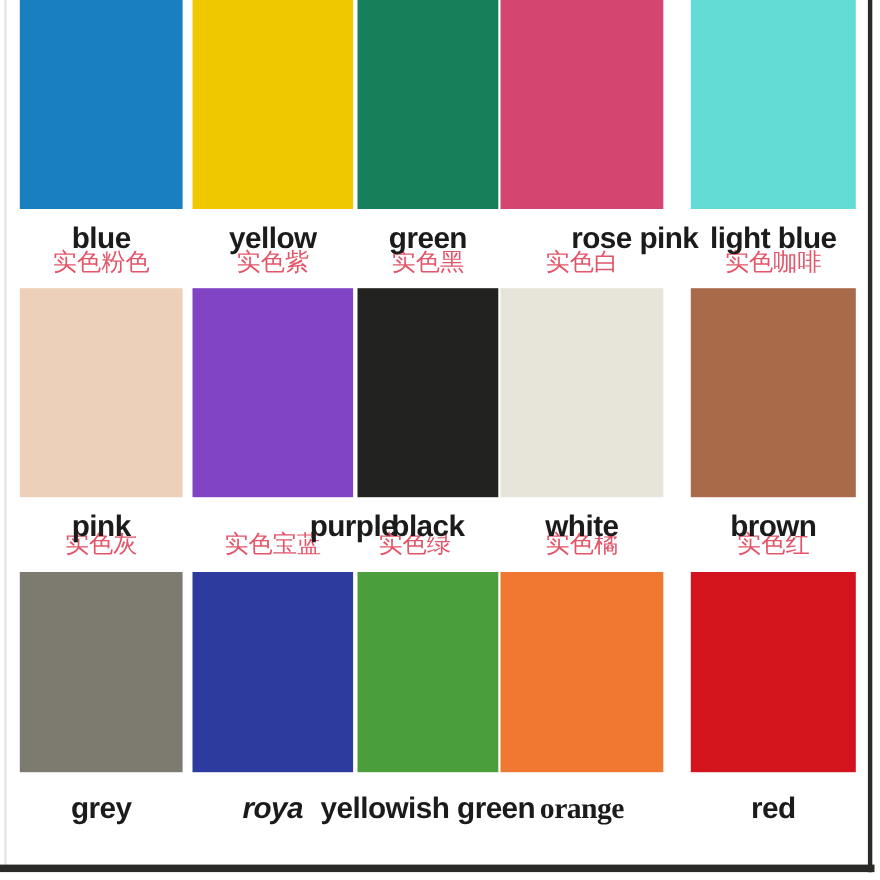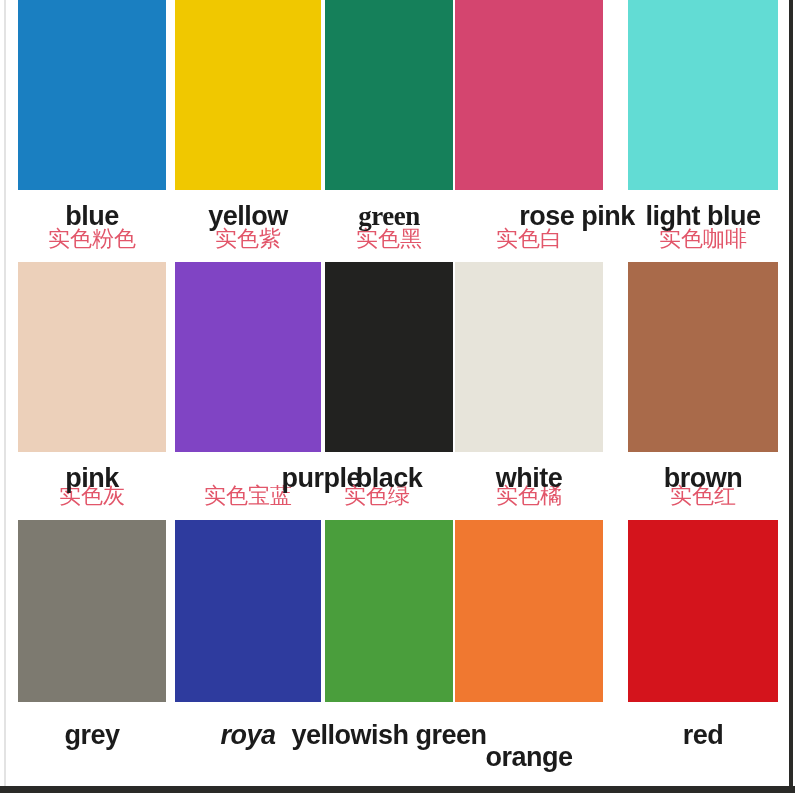--- a/index.html
+++ b/index.html
@@ -84,21 +84,21 @@
 
   <div id="grid-layer">
       <div class="swatch" title="blue" style="left: 18px; top: 0px; width: 148px; height: 190px; background: rgb(26, 127, 193);"></div>
       <div class="label-cn" style="left: -12px; top: 228px; width: 208px;">实色粉色</div>
       <div class="label-en" style="left: -22px; top: 203px; width: 228px;">blue</div>
       <div class="swatch" title="yellow" style="left: 175px; top: 0px; width: 146px; height: 190px; background: rgb(240, 200, 0);"></div>
       <div class="label-cn" style="left: 145px; top: 228px; width: 206px;">实色紫</div>
       <div class="label-en" style="left: 135px; top: 203px; width: 226px;">yellow</div>
       <div class="swatch" title="green" style="left: 325px; top: 0px; width: 128px; height: 190px; background: rgb(21, 128, 90);"></div>
       <div class="label-cn" style="left: 295px; top: 228px; width: 188px;">实色黑</div>
-      <div class="label-en" style="left: 285px; top: 203px; width: 208px; font-family: Liberation Serif, serif;">green</div>
+      <div class="label-en" style="left: 285px; top: 203px; width: 208px;">green</div>
       <div class="swatch" title="rose pink" style="left: 455px; top: 0px; width: 148px; height: 190px; background: rgb(212, 69, 111);"></div>
       <div class="label-cn" style="left: 425px; top: 228px; width: 208px;">实色白</div>
       <div class="label-en" style="left: 415px; top: 203px; width: 228px; margin-left: 48px;">rose pink</div>
       <div class="swatch" title="light blue" style="left: 628px; top: 0px; width: 150px; height: 190px; background: rgb(98, 220, 212);"></div>
       <div class="label-cn" style="left: 598px; top: 228px; width: 210px;">实色咖啡</div>
       <div class="label-en" style="left: 588px; top: 203px; width: 230px;">light blue</div>
       <div class="swatch" title="pink" style="left: 18px; top: 262px; width: 148px; height: 190px; background: rgb(236, 208, 186);"></div>
       <div class="label-cn" style="left: -12px; top: 485px; width: 208px;">实色灰</div>
       <div class="label-en" style="left: -22px; top: 465px; width: 228px;">pink</div>
       <div class="swatch" title="purple" style="left: 175px; top: 262px; width: 146px; height: 190px; background: rgb(128, 68, 196);"></div>
@@ -113,18 +113,18 @@
       <div class="swatch" title="brown" style="left: 628px; top: 262px; width: 150px; height: 190px; background: rgb(169, 106, 74);"></div>
       <div class="label-cn" style="left: 598px; top: 485px; width: 210px;">实色红</div>
       <div class="label-en" style="left: 588px; top: 465px; width: 230px;">brown</div>
       <div class="swatch" title="grey" style="left: 18px; top: 520px; width: 148px; height: 182px; background: rgb(125, 122, 112);"></div>
       <div class="label-en" style="left: -22px; top: 722px; width: 228px;">grey</div>
       <div class="swatch" title="roya" style="left: 175px; top: 520px; width: 146px; height: 182px; background: rgb(46, 59, 158);"></div>
       <div class="label-en" style="left: 135px; top: 722px; width: 226px; font-style: italic;">roya</div>
       <div class="swatch" title="yellowish green" style="left: 325px; top: 520px; width: 128px; height: 182px; background: rgb(74, 158, 60);"></div>
       <div class="label-en" style="left: 285px; top: 722px; width: 208px;">yellowish green</div>
       <div class="swatch" title="orange" style="left: 455px; top: 520px; width: 148px; height: 182px; background: rgb(240, 120, 48);"></div>
-      <div class="label-en" style="left: 415px; top: 744px; width: 228px;">orange</div>
+      <div class="label-en" style="left: 415px; top: 722px; width: 228px; font-family: Liberation Serif, serif;">orange</div>
       <div class="swatch" title="red" style="left: 628px; top: 520px; width: 150px; height: 182px; background: rgb(212, 20, 28);"></div>
       <div class="label-en" style="left: 588px; top: 722px; width: 230px;">red</div>
     </div>
 
 </div>
 
 </body></html>

